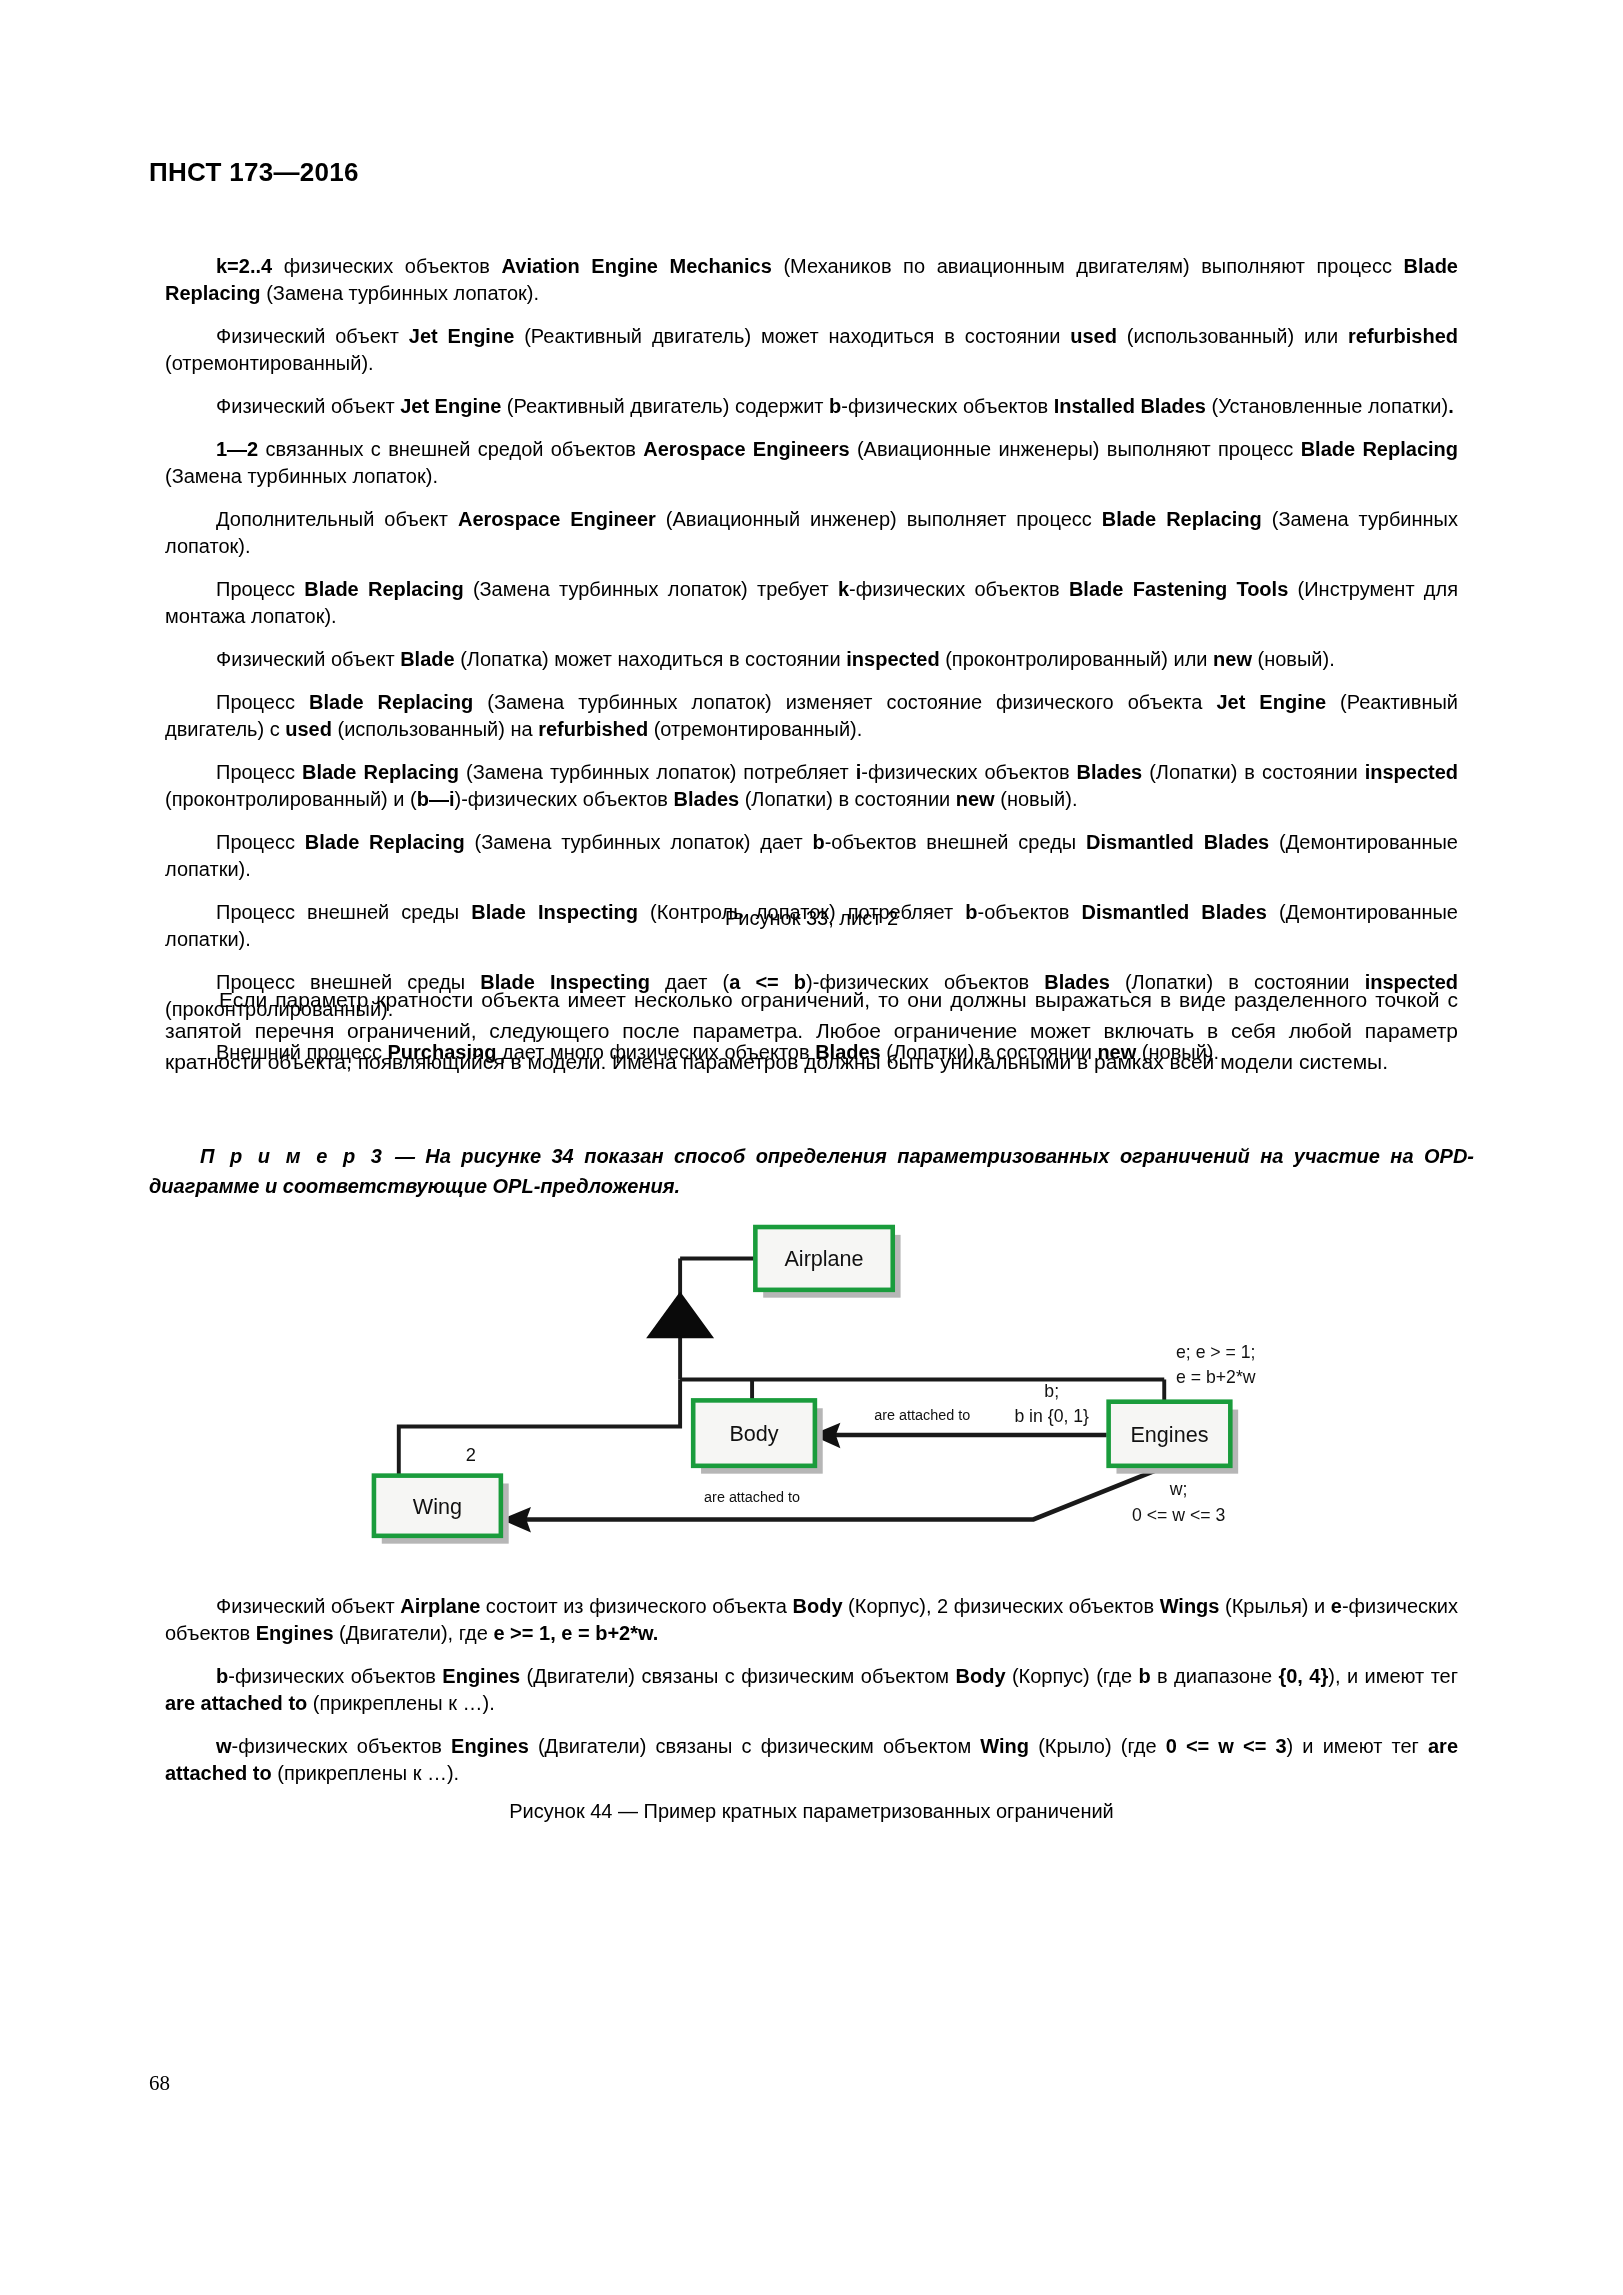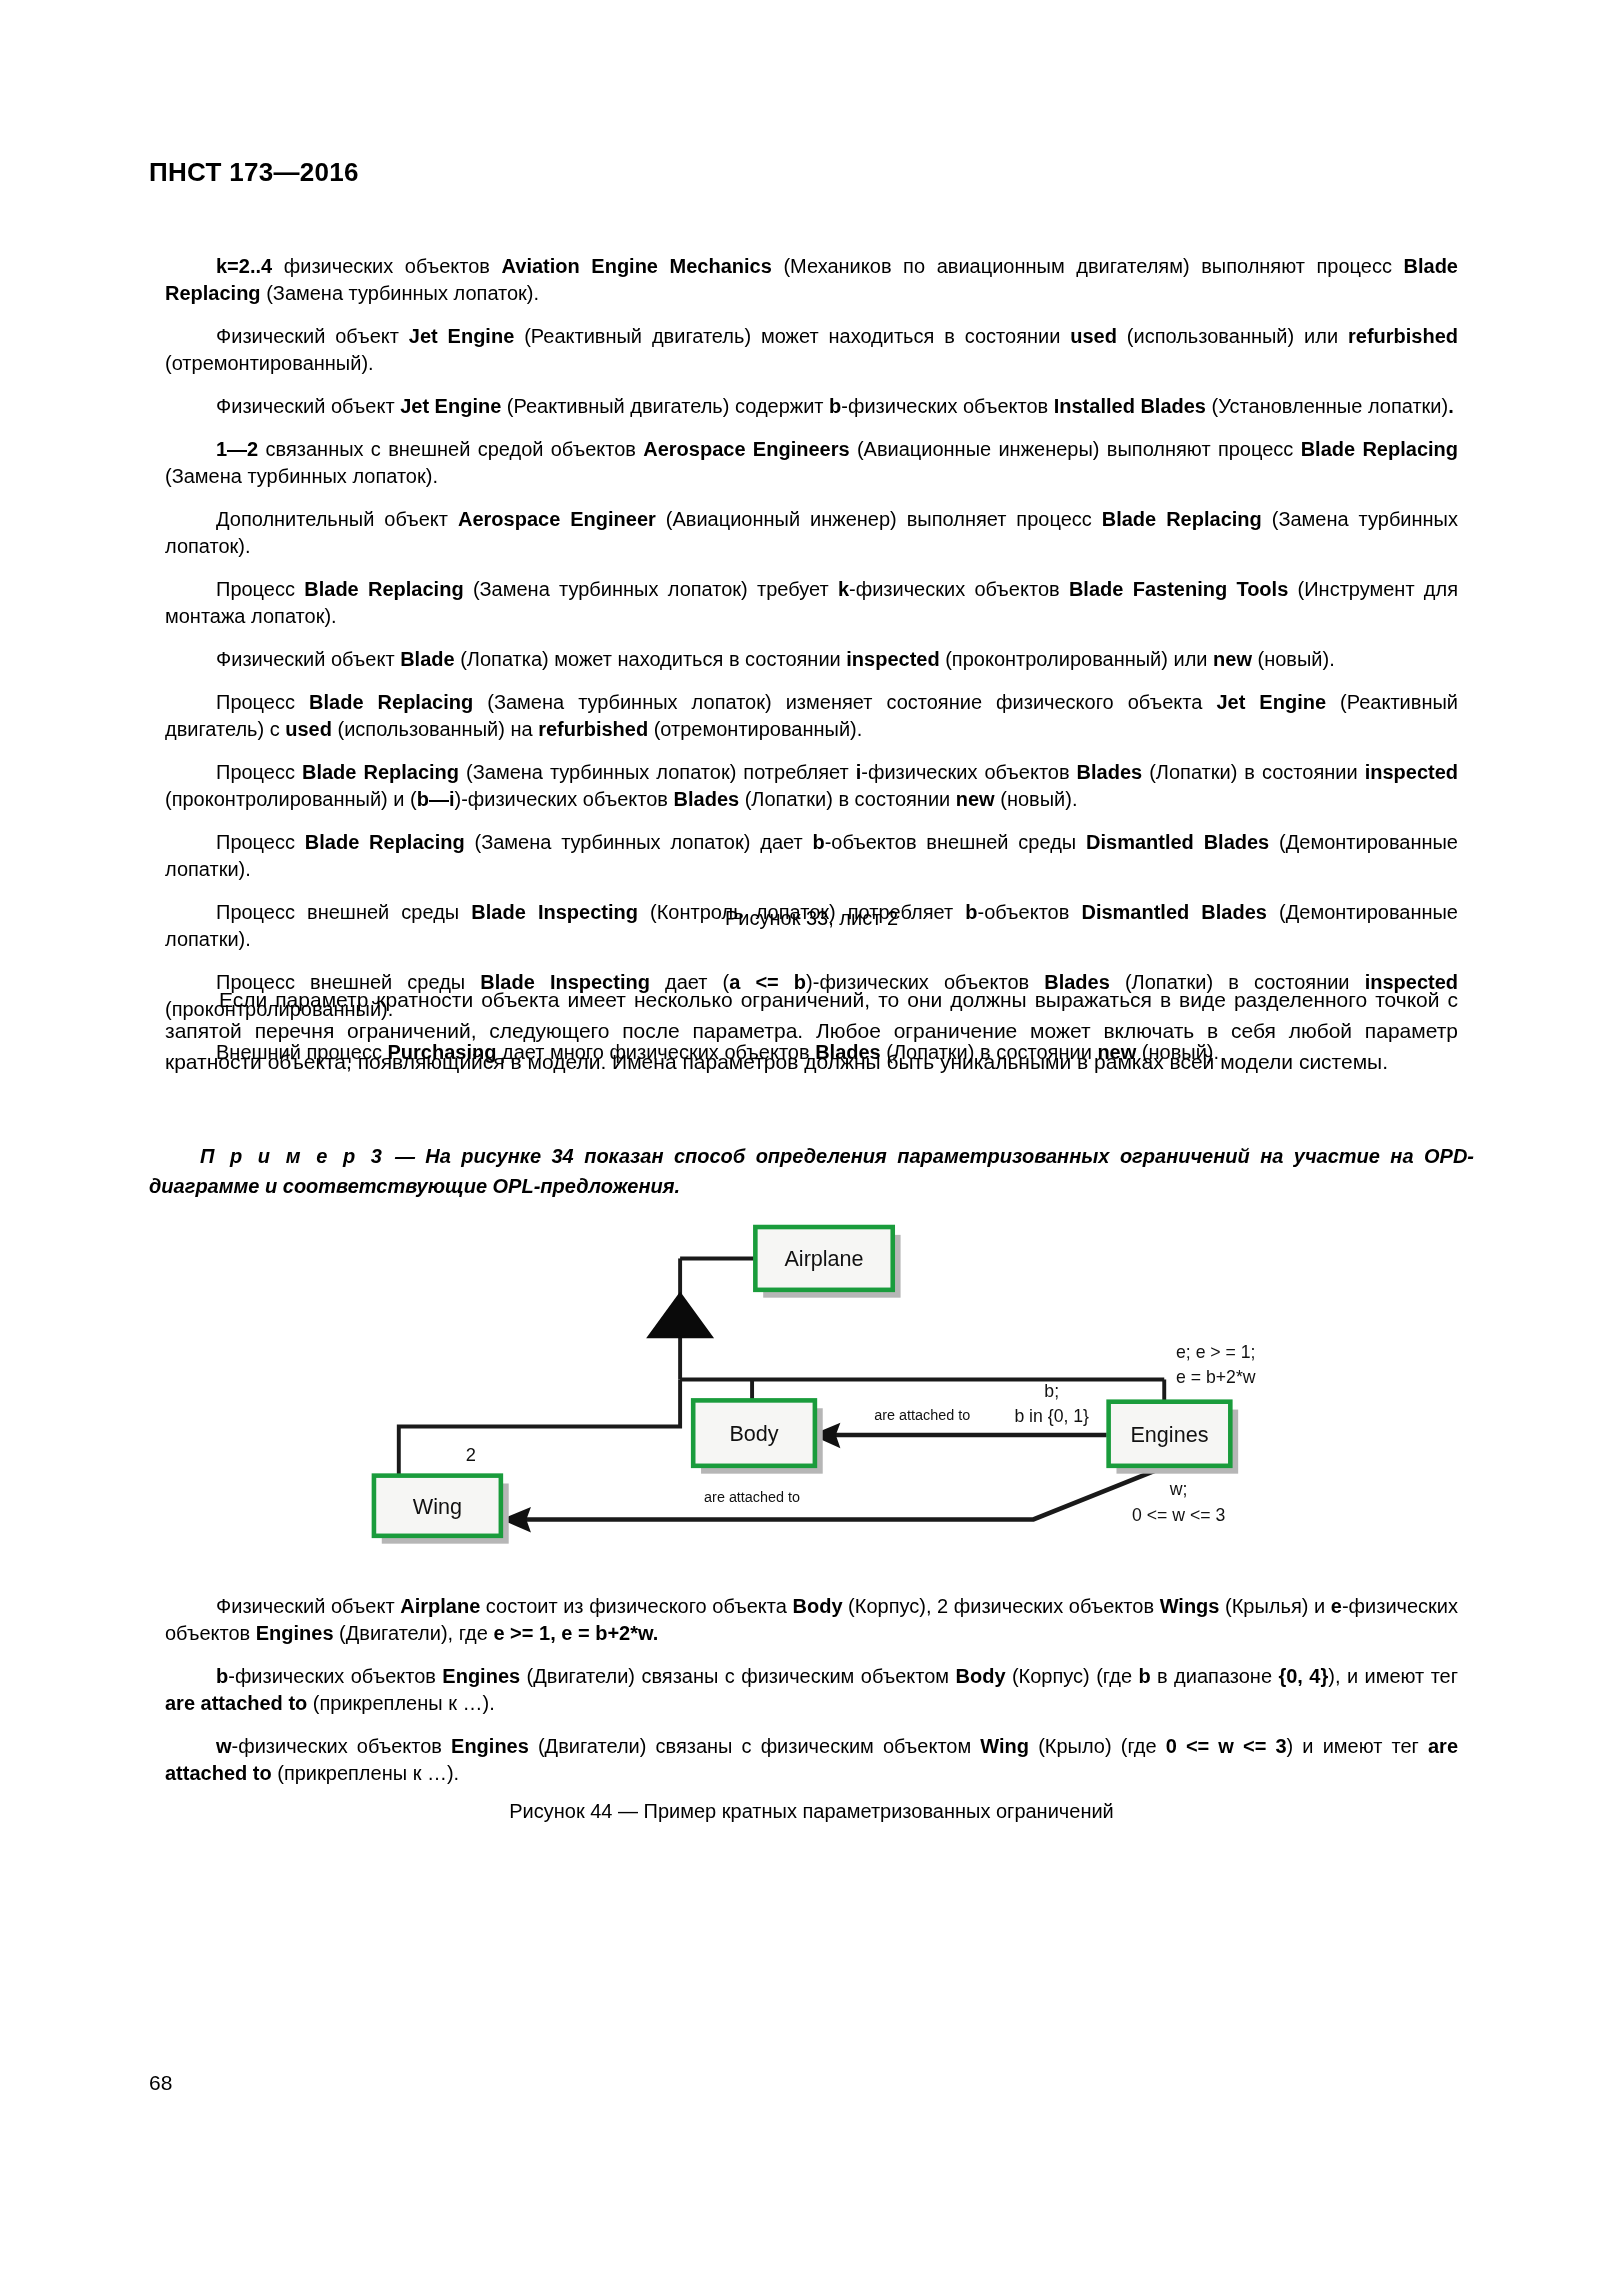--- a/index.html
+++ b/index.html
@@ -79,20 +79,21 @@
     top:1865px;
     font-size:20px;
     line-height:27px;
     text-align:justify;
   }
   .note p { margin:0; text-indent:51px; }
   .page-number {
     position:absolute;
     left:149px; top:2055px;
     font-size:21px;
+    font-family:Liberation Serif, serif;
   }
   
   .diagram {
     position:absolute;
     left:353px; top:1178px;
     width:929px; height:367px;
   }
   .diagram svg { display:block; }
   .opd-box-text {
     font-family:"Liberation Sans", sans-serif;

